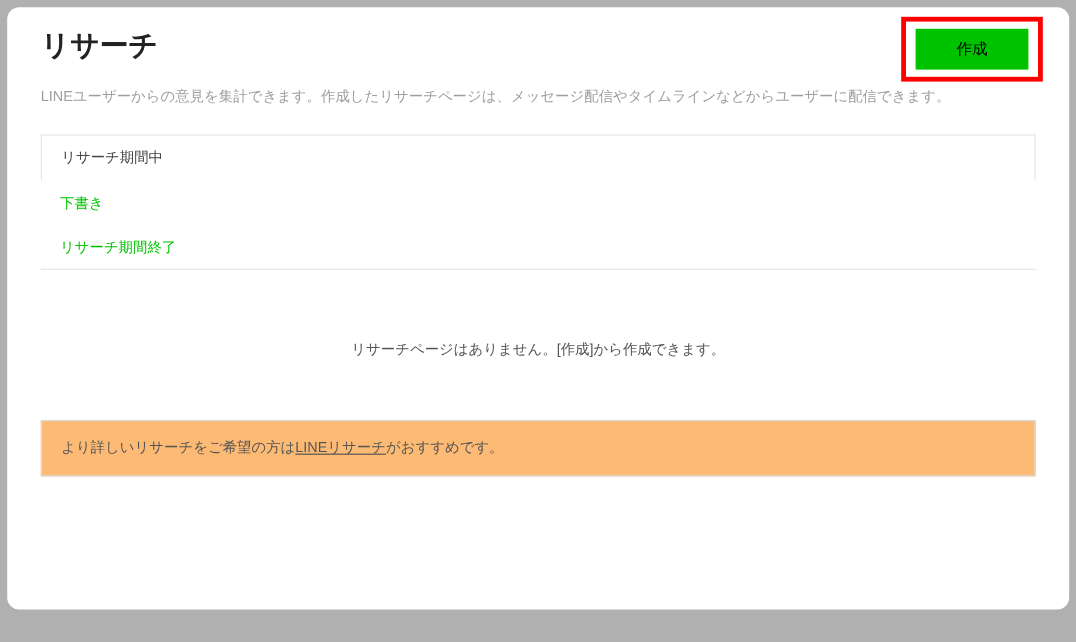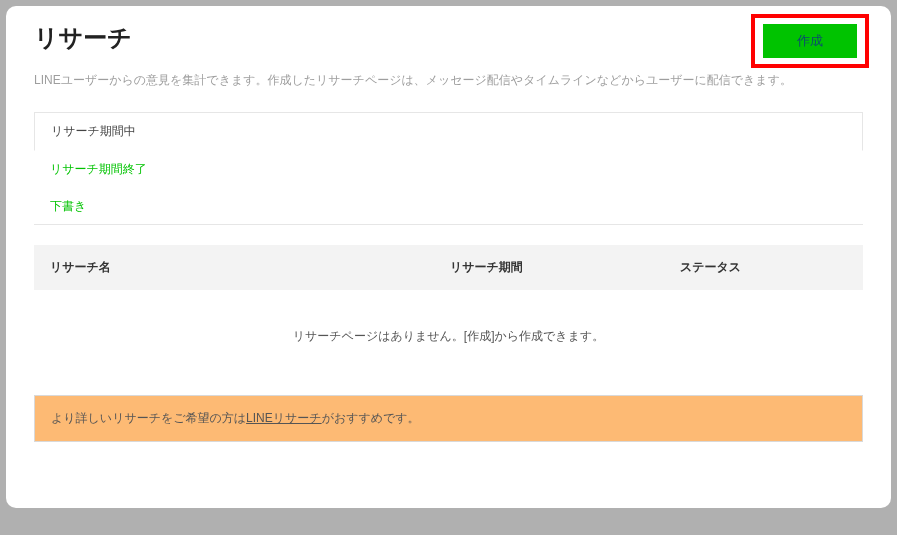--- a/index.html
+++ b/index.html
@@ -28,21 +28,21 @@
       color: #222;
     }
     .create-wrap {
       border: 4px solid #ff0000;
       padding: 6px 8px;
       margin-top: -8px;
       margin-right: -6px;
     }
     .create-btn {
       background: #00c300;
-      color: #0c4a6e;
+      color: #000000;
       border: none;
       font-size: 13px;
       padding: 8px 34px;
       cursor: pointer;
       font-weight: 500;
     }
     .page-desc {
       font-size: 12px;
       color: #9e9e9e;
       margin-bottom: 22px;
@@ -140,30 +140,25 @@
     <h1 class="page-title">リサーチ</h1>
     <div class="create-wrap">
       <button class="create-btn">作成</button>
     </div>
   </div>
 
   <p class="page-desc">LINEユーザーからの意見を集計できます。作成したリサーチページは、メッセージ配信やタイムラインなどからユーザーに配信できます。</p>
 
   <div class="tabs">
     <div class="tab active">リサーチ期間中</div>
+    <div class="tab">下書き</div>
     <div class="tab">リサーチ期間終了</div>
-    <div class="tab">下書き</div>
   </div>
 
 
-  <div class="table-head">
-    <div class="col-name">リサーチ名</div>
-    <div class="col-period">リサーチ期間</div>
-    <div class="col-status">ステータス</div>
-  </div>
 
   <div class="empty-msg">リサーチページはありません。[作成]から作成できます。</div>
 
   <div class="info-box">
     <span>より詳しいリサーチをご希望の方は</span><span class="link">LINEリサーチ</span><span>がおすすめです。</span>
   </div>
 
 </div>
 
 </body></html>

